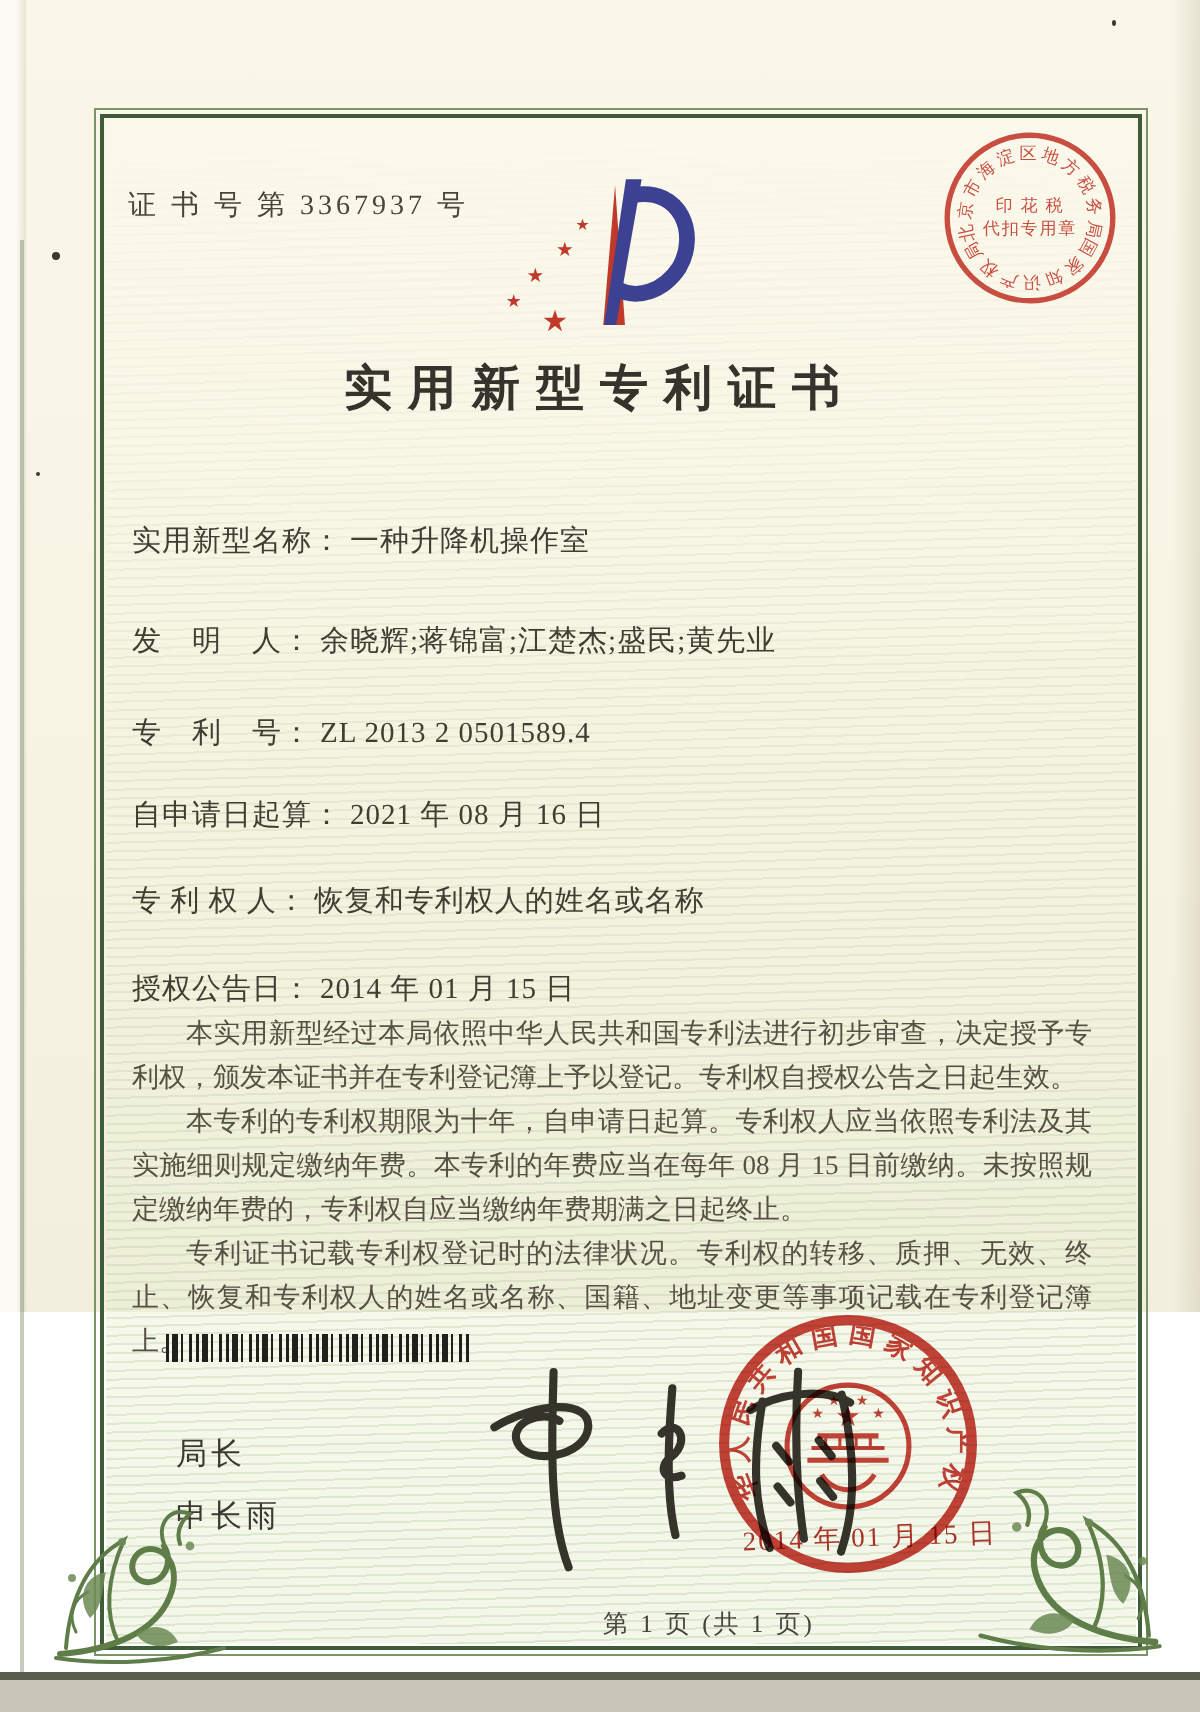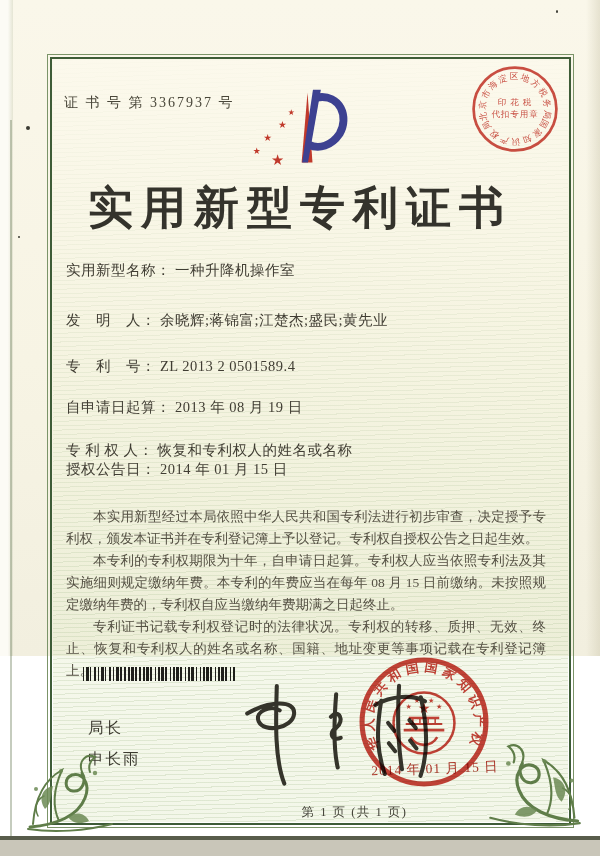--- a/index.html
+++ b/index.html
@@ -22,25 +22,25 @@
   .frame::after{content:"";position:absolute;inset:2px;border:2px solid #3e5c37;}
   .frame::before{content:"";position:absolute;inset:5px;
     background:
       linear-gradient(180deg,rgba(252,249,236,.95) 0%,rgba(245,244,224,.65) 35%,
         rgba(233,239,210,.45) 70%,rgba(225,234,200,.4) 100%),
       repeating-linear-gradient(178.5deg,rgba(125,158,105,.28) 0 1px,rgba(0,0,0,0) 1px 4.4px);
   }
   .cert-number{position:absolute;left:64px;top:94px;font-size:14px;letter-spacing:2px;
     color:#494639;}
   .title{position:absolute;left:0;top:178px;width:600px;margin:0;text-align:center;
-    font-size:45px;font-weight:600;letter-spacing:8px;color:#34332c;}
+    font-size:24px;font-weight:600;letter-spacing:8px;color:#34332c;}
   .logo{position:absolute;left:246px;top:84px;width:128px;height:92px;}
   .field-row{position:absolute;left:66px;font-size:14.5px;color:#403d33;letter-spacing:.5px;
     white-space:nowrap;}
-  .f0{top:261px}.f1{top:311px}.f2{top:357px}.f3{top:398px}.f4{top:441px}.f5{top:460px}
+  .f0{top:261px}.f1{top:311px}.f2{top:357px}.f3{top:398px}.f4{top:441px}.f5{top:485px}
   .flabel{margin-right:4px;}
   .paras{position:absolute;left:66px;top:506px;width:480px;font-size:13.5px;
     line-height:22px;color:#555144;text-align:justify;}
   .paras p{margin:0;text-indent:2em;}
   .barcode{position:absolute;left:83px;top:667px;width:152px;height:14px;
     background:repeating-linear-gradient(90deg,
       #20201c 0 1.5px,rgba(0,0,0,0) 1.5px 3px,
       #20201c 3px 6px,rgba(0,0,0,0) 6px 7.5px,
       #20201c 7.5px 8.5px,rgba(0,0,0,0) 8.5px 11.5px,
       #20201c 11.5px 13px,rgba(0,0,0,0) 13px 15px);}
@@ -106,21 +106,21 @@
   <div class="field-row f0">
     <span class="flabel">实用新型名称：</span><span class="fvalue">一种升降机操作室</span>
   </div>
   <div class="field-row f1">
     <span class="flabel">发　明　人：</span><span class="fvalue">余晓辉;蒋锦富;江楚杰;盛民;黄先业</span>
   </div>
   <div class="field-row f2">
     <span class="flabel">专　利　号：</span><span class="fvalue">ZL 2013 2 0501589.4</span>
   </div>
   <div class="field-row f3">
-    <span class="flabel">自申请日起算：</span><span class="fvalue">2013 年 08 月 19 日</span>
+    <span class="flabel">自申请日起算：</span><span class="fvalue">2021 年 08 月 16 日</span>
   </div>
   <div class="field-row f4">
     <span class="flabel">专 利 权 人：</span><span class="fvalue">恢复和专利权人的姓名或名称</span>
   </div>
   <div class="field-row f5">
     <span class="flabel">授权公告日：</span><span class="fvalue">2014 年 01 月 15 日</span>
   </div>
 
   <div class="paras">
     <p>本实用新型经过本局依照中华人民共和国专利法进行初步审查，决定授予专利权，颁发本证书并在专利登记簿上予以登记。专利权自授权公告之日起生效。</p>

